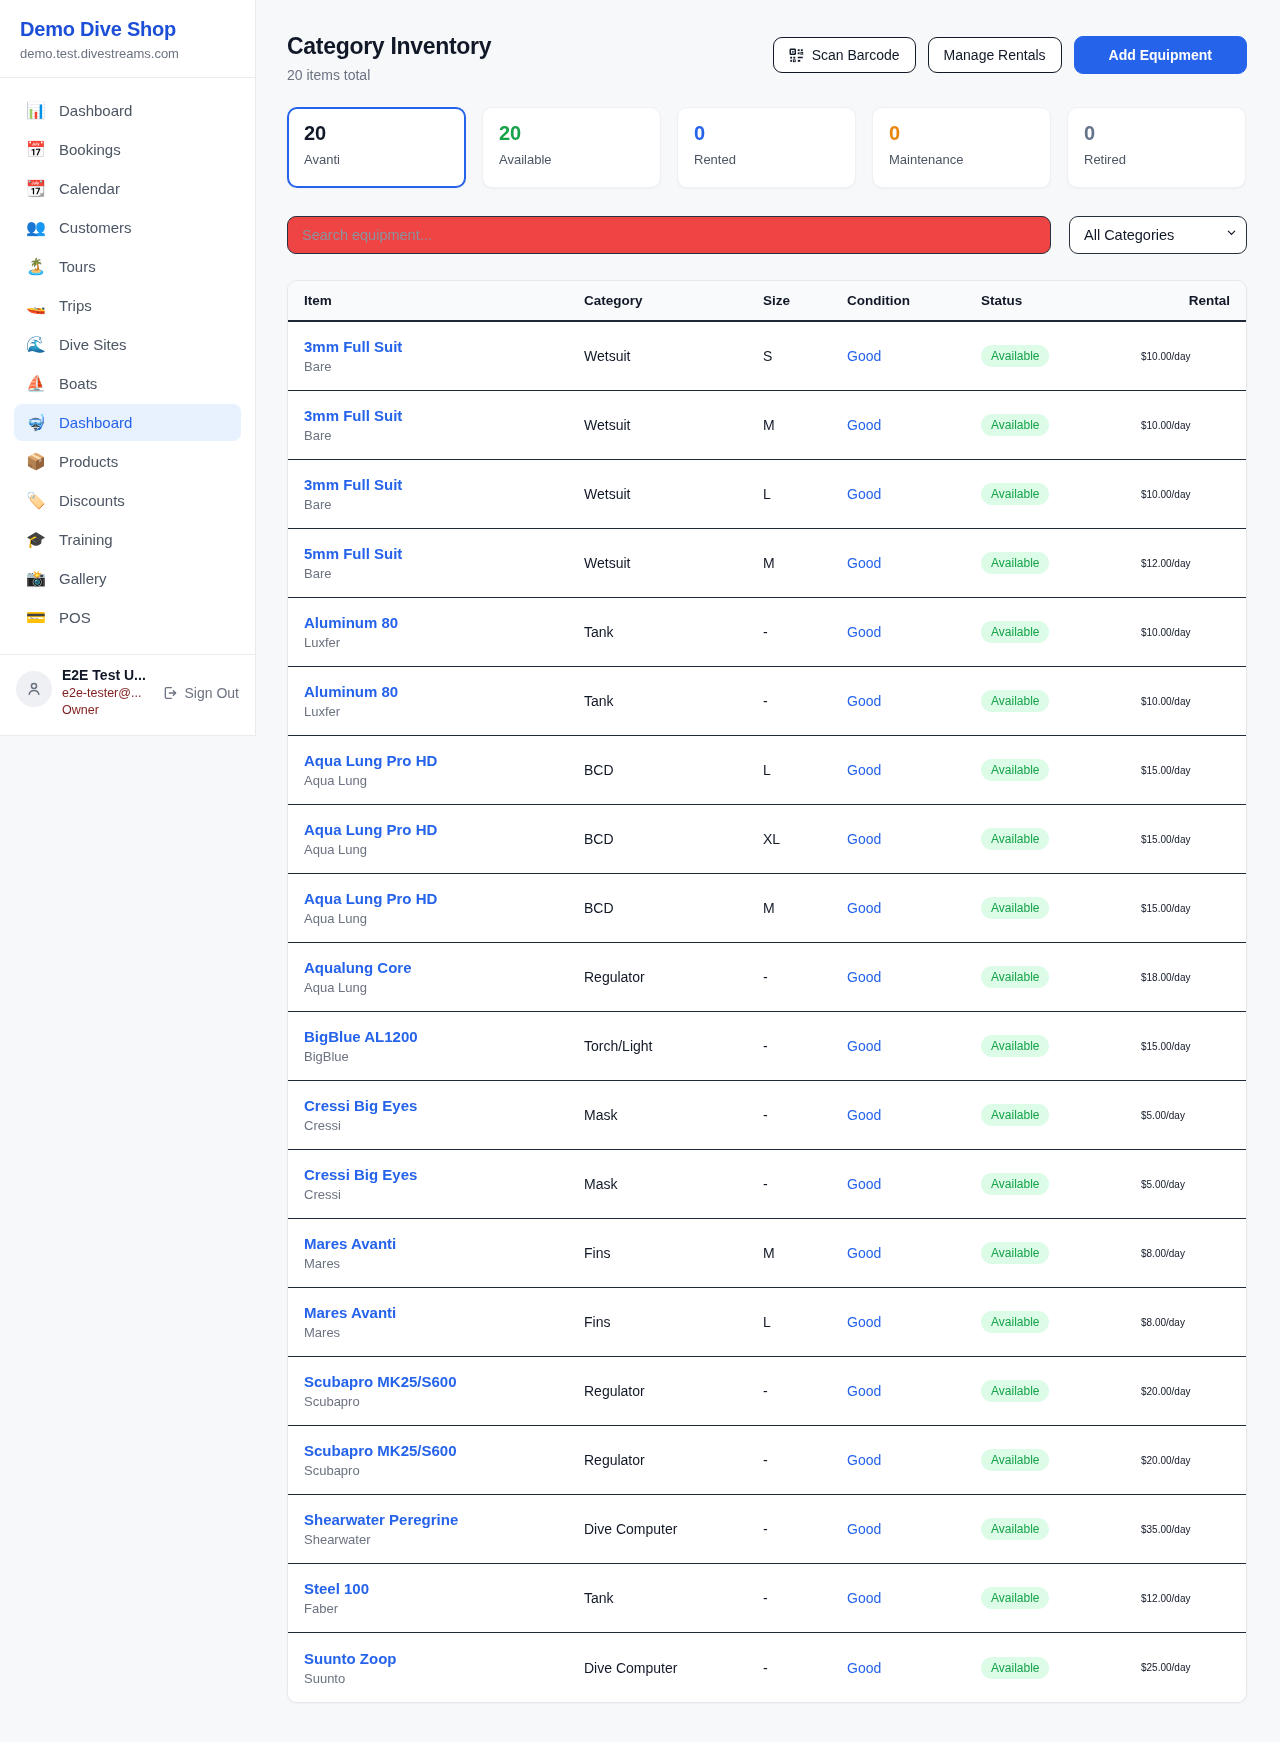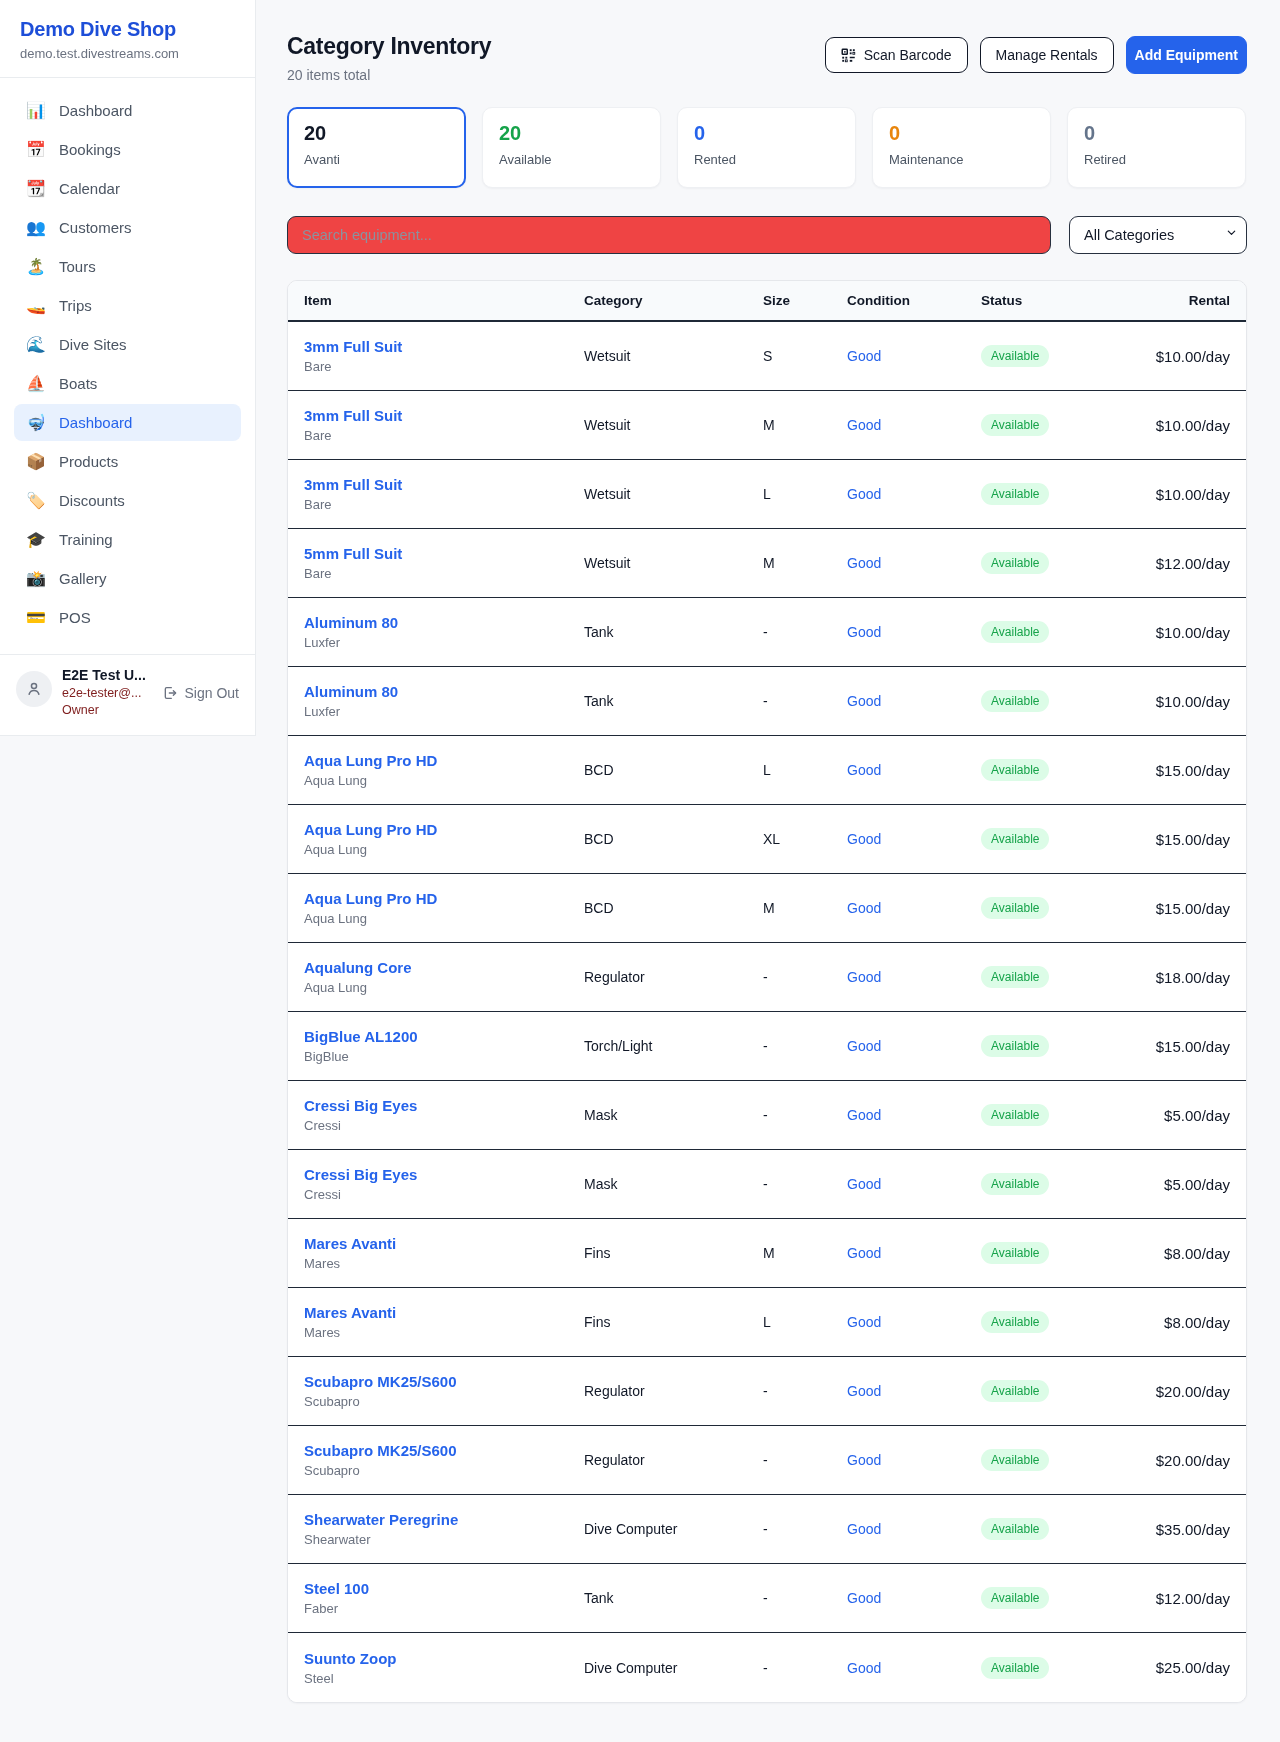--- a/index.html
+++ b/index.html
@@ -56,21 +56,21 @@
   .page-header { display:flex; align-items:flex-start; justify-content:space-between; margin-bottom:24px; }
   .page-title { font-size:23px; font-weight:700; color:#111827; letter-spacing:-0.3px; }
   .page-subtitle { font-size:14px; color:#6b7280; margin-top:7px; }
   .header-actions { display:flex; gap:12px; align-items:center; margin-top:3px; }
   .btn {
     display:inline-flex; align-items:center; gap:8px;
     font-size:14px; font-weight:500;
     border-radius:9px; padding:9px 15px; cursor:pointer;
     background:#ffffff; border:1px solid #111827; color:#111827;
   }
-  .btn-primary { background:#2563eb; border:1px solid #2563eb; color:#ffffff; font-weight:600; padding:10px 8px; }
+  .btn-primary { background:#2563eb; border:1px solid #2563eb; color:#ffffff; font-weight:600; padding:10px 34px; }
   
   .stats { display:flex; gap:16px; margin-bottom:28px; }
   .stat-card {
     width:179px; height:81px; background:#ffffff;
     border:1px solid #eef0f3; border-radius:10px;
     padding:14px 16px;
     box-shadow:0 1px 2px rgba(16,24,40,0.04);
   }
   .stat-card.selected { border:2px solid #2563eb; padding:13px 15px; }
   .stat-value { font-size:20px; font-weight:700; }
@@ -113,21 +113,21 @@
   .trow { height:69px; border-bottom:1px solid #1f2937; background:#ffffff; }
   .trow:last-child { border-bottom:none; }
   .cell-item-name { font-size:15px; font-weight:600; color:#2563eb; cursor:pointer; }
   .cell-item-brand { font-size:13px; color:#6b7280; margin-top:4px; }
   .cell-plain { font-size:14px; color:#111827; }
   .cell-link { font-size:14px; color:#2563eb; cursor:pointer; }
   .badge-available {
     display:inline-block; background:#dcfce7; color:#16a34a;
     font-size:12px; padding:4px 10px; border-radius:999px;
   }
-  .cell-rental { font-size:15px; color:#111827; text-align:right; }
+  .cell-rental { font-size:10px; color:#111827; }
   svg { display:block; }
 </style>
 </head>
 <body>
 
 <aside class="sidebar">
   <div class="brand-wrap">
     <div class="brand">Demo Dive Shop</div>
     <div class="brand-domain">demo.test.divestreams.com</div>
   </div>
@@ -544,21 +544,21 @@
     <div class="cell-plain">-</div>
     <div class="cell-link">Good</div>
     <div>
       <span class="badge-available">Available</span>
     </div>
     <div class="cell-rental">$12.00/day</div>
   </div>
         <div class="tgrid trow">
     <div>
       <div class="cell-item-name">Suunto Zoop</div>
-      <div class="cell-item-brand">Steel</div>
+      <div class="cell-item-brand">Suunto</div>
     </div>
     <div class="cell-plain">Dive Computer</div>
     <div class="cell-plain">-</div>
     <div class="cell-link">Good</div>
     <div>
       <span class="badge-available">Available</span>
     </div>
     <div class="cell-rental">$25.00/day</div>
   </div>
       </div>

